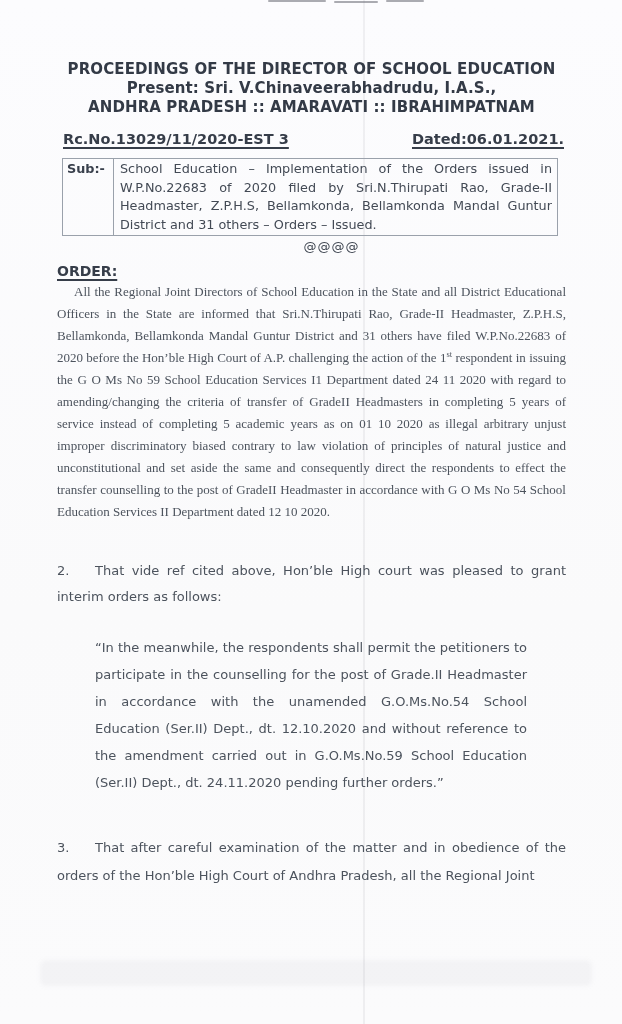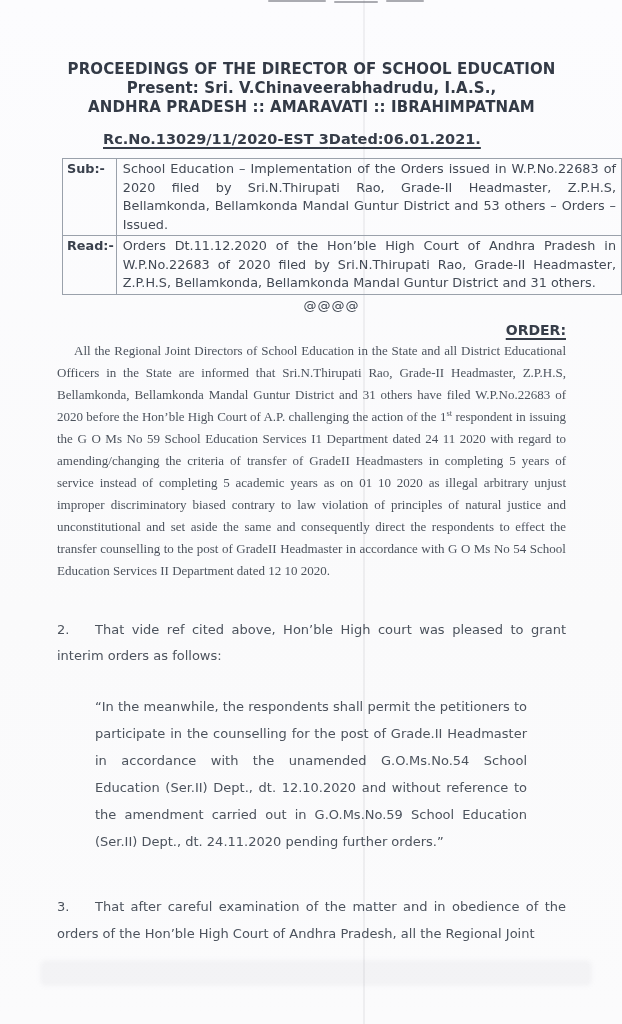--- a/index.html
+++ b/index.html
@@ -22,35 +22,35 @@
   .crease { position: absolute; top: 0; bottom: 0; left: 363px; width: 2px;
             background: rgba(125,130,142,0.10); }
   .ghost-band { position: absolute; left: 40px; right: 30px; top: 960px; height: 26px;
                 background: rgba(140,146,155,0.07); filter: blur(2px); border-radius: 6px; }
 
   .content { position: absolute; left: 57px; right: 56px; top: 60px; }
 
   .doc-header { text-align: center; font-weight: bold; font-size: 15px; line-height: 19px;
                 color: #333a46; letter-spacing: 0.1px; }
 
-  .ref-row { display: flex; justify-content: flex-start; margin-top: 14px; padding: 0 2px 0 6px;
-             font-weight: bold; font-size: 14.5px; color: #363d49; margin-left: 40px; }
+  .ref-row { display: flex; justify-content: space-between; margin-top: 14px; padding: 0 2px 0 6px;
+             font-weight: bold; font-size: 14.5px; color: #363d49; }
   .ref-row span { text-decoration: underline; text-decoration-thickness: 1.5px; text-underline-offset: 3px; }
 
-  table.subject-table { border-collapse: collapse; margin: 11px 0 0 5px; width: 560px;
+  table.subject-table { border-collapse: collapse; margin: 11px 0 0 5px; width: 496px;
                         font-size: 12.8px; line-height: 18.5px; color: #434a55; }
   table.subject-table td { border: 1px solid #9aa1ab; vertical-align: top; }
   td.lbl { width: 51px; font-weight: bold; padding: 1px 2px 1px 4px; white-space: nowrap; color: #3a414d; }
   td.txt { padding: 1px 5px 1px 6px; text-align: justify; text-justify: inter-word; }
 
   .at-sep { text-align: center; font-size: 13px; letter-spacing: 1px; margin: 3px 0 0 40px;
             color: #3e4550; }
 
   .order-heading { margin-top: 9px; font-weight: bold; font-size: 14px; color: #363d49;
-                   text-decoration: underline; text-decoration-thickness: 1.5px; text-underline-offset: 3px; text-align: right; }
+                   text-decoration: underline; text-decoration-thickness: 1.5px; text-underline-offset: 3px; }
 
   .body-para { font-size: 13px; text-align: justify; text-justify: inter-word; color: #4c535d; }
   .para1 { margin-top: 2px; line-height: 22px; text-indent: 17px; font-family: Liberation Serif, serif; }
   .para1 sup { font-size: 8.5px; line-height: 0; }
   .num-para { margin-top: 35px; line-height: 26px; }
   .num-para .num { display: inline-block; width: 38px; }
   .quote { margin: 24px 39px 0 38px; line-height: 27px; }
   .para3 { margin-top: 38px; line-height: 27.5px; }
 </style>
 </head>
@@ -76,25 +76,21 @@
 
     <div class="ref-row">
       <span>Rc.No.13029/11/2020-EST 3</span>
       <span>Dated:06.01.2021.</span>
     </div>
 
     <table class="subject-table">
       <tbody>
         <tr>
           <td class="lbl">Sub:-</td>
-          <td class="txt">School Education – Implementation of the Orders issued in W.P.No.22683 of 2020 filed by Sri.N.Thirupati Rao, Grade-II Headmaster, Z.P.H.S, Bellamkonda, Bellamkonda Mandal Guntur District and 53 others – Orders – Issued.</td>
-        </tr>
-        <tr>
-          <td class="lbl">Read:-</td>
-          <td class="txt">Orders Dt.11.12.2020 of the Hon’ble High Court of Andhra Pradesh in W.P.No.22683 of 2020 filed by Sri.N.Thirupati Rao, Grade-II Headmaster, Z.P.H.S, Bellamkonda, Bellamkonda Mandal Guntur District and 31 others.</td>
+          <td class="txt">School Education – Implementation of the Orders issued in W.P.No.22683 of 2020 filed by Sri.N.Thirupati Rao, Grade-II Headmaster, Z.P.H.S, Bellamkonda, Bellamkonda Mandal Guntur District and 31 others – Orders – Issued.</td>
         </tr>
       </tbody>
     </table>
 
     <div class="at-sep">@@@@</div>
 
     <div class="order-heading">ORDER:</div>
 
     <p class="body-para para1"><span>All the Regional Joint Directors of School Education in the State and all District Educational Officers in the State are informed that Sri.N.Thirupati Rao, Grade-II Headmaster, Z.P.H.S, Bellamkonda, Bellamkonda Mandal Guntur District and 31 others have filed W.P.No.22683 of 2020 before the Hon’ble High Court of A.P. challenging the action of the 1</span><sup>st</sup><span> respondent in issuing the G O Ms No 59 School Education Services I1 Department dated 24 11 2020 with regard to amending/changing the criteria of transfer of GradeII Headmasters in completing 5 years of service instead of completing 5 academic years as on 01 10 2020 as illegal arbitrary unjust improper discriminatory biased contrary to law violation of principles of natural justice and unconstitutional and set aside the same and consequently direct the respondents to effect the transfer counselling to the post of GradeII Headmaster in accordance with G O Ms No 54 School Education Services II Department dated 12 10 2020.</span></p>
 

